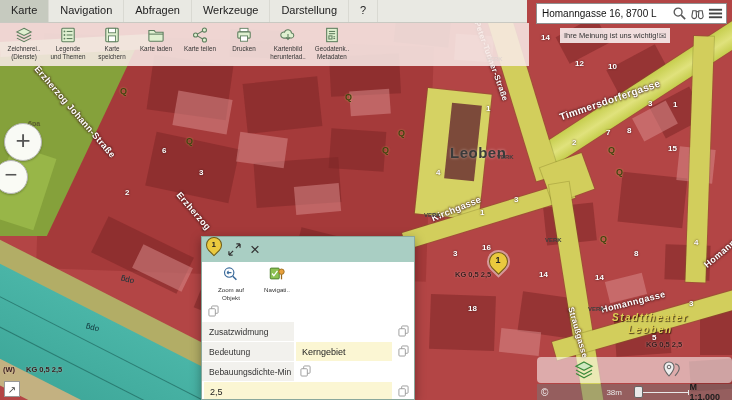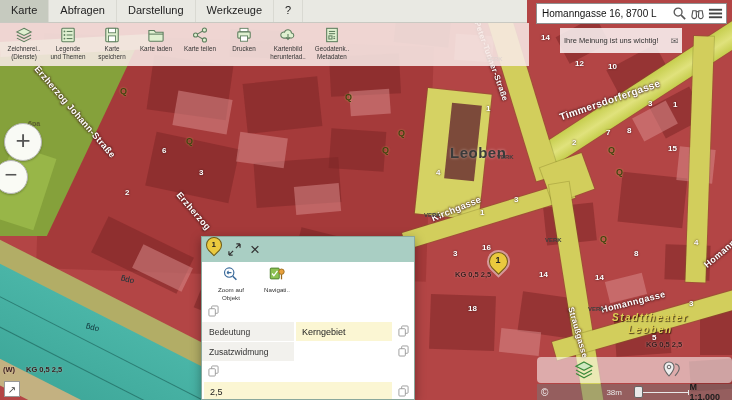--- a/index.html
+++ b/index.html
@@ -50,21 +50,21 @@
   .menu-item.active{background:#c6cabf;}
   #toolbar{position:absolute;left:0;top:23px;width:527px;height:43px;background:rgba(247,233,230,.88);display:flex;z-index:21;padding-left:2px;}
   .tb-item{width:44px;display:flex;flex-direction:column;align-items:center;padding-top:4px;cursor:pointer;}
   .tb-icon{height:17px;}
   .tb-icon svg{width:18px;height:16px;}
   .tb-label{font-size:6.3px;line-height:1.25;color:#333;text-align:center;margin-top:1px;}
   #searchbox{position:absolute;left:536px;top:3px;width:191px;height:21px;background:#fff;border:1px solid #8f8f8f;display:flex;align-items:center;z-index:22;box-sizing:border-box;}
   #searchinput{flex:1;border:none;outline:none;font-size:10px;padding:0 2px 0 5px;font-family:inherit;color:#111;min-width:0;background:transparent;}
   .sic{display:flex;align-items:center;margin-right:3px;cursor:pointer;}
   .sic svg{width:15px;height:15px;}
-  #notice{position:absolute;left:560px;top:28px;height:25px;background:rgba(255,255,255,.82);display:flex;align-items:center;padding:0 4px;font-size:7.5px;color:#333;z-index:20;gap:12px;cursor:pointer;text-align:center;}
+  #notice{position:absolute;left:560px;top:28px;height:15px;background:rgba(255,255,255,.82);display:flex;align-items:center;padding:0 4px;font-size:7.5px;color:#333;z-index:20;gap:0;cursor:pointer;text-align:center;}
   #notice .env{font-size:9px;color:#555;}
   
   .zbtn{position:absolute;border-radius:50%;background:rgba(255,255,255,.95);border:1px solid #b5b5b5;color:#555;text-align:center;z-index:20;cursor:pointer;box-shadow:0 1px 2px rgba(0,0,0,.25);}
   #zoom-in{left:4px;top:123px;width:36px;height:36px;font-size:26px;line-height:33px;}
   #zoom-out{left:-6px;top:160px;width:32px;height:32px;font-size:22px;line-height:28px;}
   #ovbtn{position:absolute;left:4px;top:381px;width:16px;height:16px;background:#fff;border:1px solid #999;z-index:20;font-size:10px;line-height:15px;text-align:center;color:#444;cursor:pointer;box-sizing:border-box;}
   
   #popup{position:absolute;left:201px;top:236px;width:214px;height:164px;background:#fff;border:1px solid #8aa89c;box-shadow:0 3px 10px rgba(0,0,0,.35);z-index:30;box-sizing:border-box;}
   #popup-header{height:25px;background:#a9cec3;display:flex;align-items:center;padding:0 7px 0 26px;position:relative;}
   #popup-badge{position:absolute;left:4px;top:0px;width:14px;height:14px;background:#eac93e;border:1px solid #6e5a14;border-radius:50% 50% 50% 0;transform:rotate(-45deg);}
@@ -219,23 +219,24 @@
         <span class="ml zonelight" style="left: 28px; top: 120px;">6pa</span>
       </div>
     <div id="map-pin">
       <div class="pinbody"></div>
       <div class="pinnum">1</div>
     </div>
   </div>
 
   <div id="menubar">
       <div class="menu-item active">Karte</div>
+      <div class="menu-item">Navigation</div>
       <div class="menu-item">Abfragen</div>
+      <div class="menu-item">Werkzeuge</div>
       <div class="menu-item">Darstellung</div>
-      <div class="menu-item">Werkzeuge</div>
       <div class="menu-item">?</div>
     </div>
 
   <div id="toolbar">
       <div class="tb-item">
         <span class="tb-icon"><svg viewBox="0 0 20 18">
             <path d="M10 1.5 L18 5.5 L10 9.5 L2 5.5 Z" fill="#dff0d0" stroke="#5f7f5f" stroke-width="1.2"></path>
             <path d="M2 9 L10 13 L18 9" stroke="#5f7f5f" stroke-width="1.2" fill="none"></path>
             <path d="M2 12.5 L10 16.5 L18 12.5" stroke="#5f7f5f" stroke-width="1.2" fill="none"></path>
           </svg></span>
@@ -368,40 +369,41 @@
     <div id="popup-table">
         <div class="prow">
           <div class="pcopy">
             <span><svg viewBox="0 0 12 13">
                 <rect x="4" y="1" width="7" height="8" rx="1" fill="#fff" stroke="#999"></rect>
                 <rect x="1" y="4" width="7" height="8" rx="1" fill="#fff" stroke="#999"></rect>
               </svg></span>
           </div>
         </div>
         <div class="prow">
+          <div class="plabel">Zusatzwidmung</div>
+          <div class="pval"></div>
+          <div class="pcopy">
+            <span><svg viewBox="0 0 12 13">
+                <rect x="4" y="1" width="7" height="8" rx="1" fill="#fff" stroke="#999"></rect>
+                <rect x="1" y="4" width="7" height="8" rx="1" fill="#fff" stroke="#999"></rect>
+              </svg></span>
+          </div>
+        </div>
+        <div class="prow">
           <div class="plabel">Bedeutung</div>
           <div class="pval hl">Kerngebiet</div>
           <div class="pcopy">
             <span><svg viewBox="0 0 12 13">
                 <rect x="4" y="1" width="7" height="8" rx="1" fill="#fff" stroke="#999"></rect>
                 <rect x="1" y="4" width="7" height="8" rx="1" fill="#fff" stroke="#999"></rect>
               </svg></span>
           </div>
         </div>
         <div class="prow">
-          <div class="plabel">Zusatzwidmung</div>
-          <div class="pval"></div>
-          <div class="pcopy">
-            <span><svg viewBox="0 0 12 13">
-                <rect x="4" y="1" width="7" height="8" rx="1" fill="#fff" stroke="#999"></rect>
-                <rect x="1" y="4" width="7" height="8" rx="1" fill="#fff" stroke="#999"></rect>
-              </svg></span>
-          </div>
-        </div>
-        <div class="prow">
+          <div class="plabel">Bebauungsdichte-Min</div>
           <div class="pcopy">
             <span><svg viewBox="0 0 12 13">
                 <rect x="4" y="1" width="7" height="8" rx="1" fill="#fff" stroke="#999"></rect>
                 <rect x="1" y="4" width="7" height="8" rx="1" fill="#fff" stroke="#999"></rect>
               </svg></span>
           </div>
         </div>
         <div class="prow">
           <div class="pval hl">2,5</div>
           <div class="pcopy">

